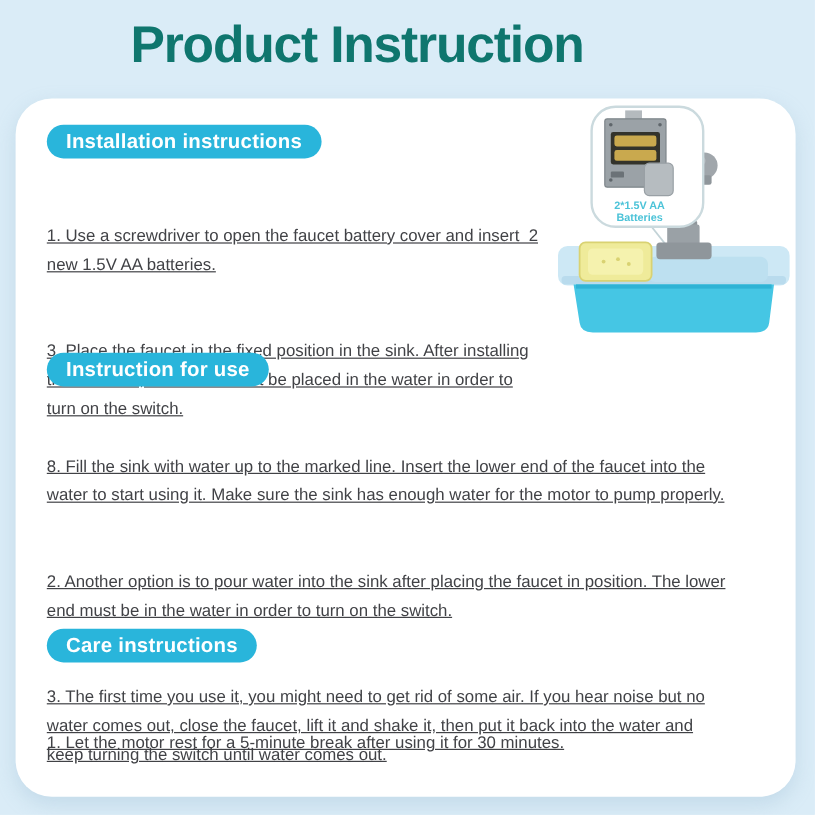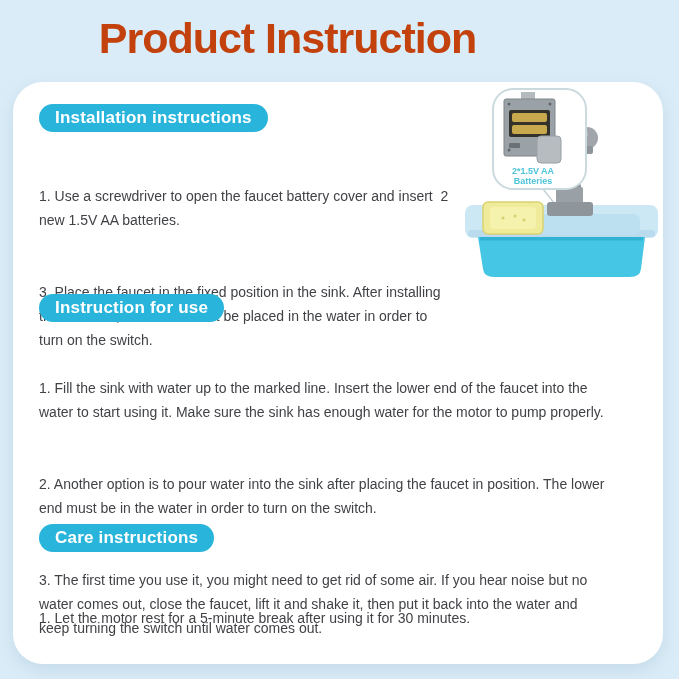--- a/index.html
+++ b/index.html
@@ -11,27 +11,27 @@
     overflow: hidden;
   }
   .page {
     position: absolute;
     left: 0; top: 0;
     width: 679px; height: 679px;
     background: #daecf7;
   }
   .page-title {
     position: absolute;
-    left: 0; top: 14px;
+    left: 10px; top: 14px;
     width: 575px;
     text-align: center;
     font-size: 43px;
     font-weight: 800;
     letter-spacing: -1px;
-    color: #c2410c;
+    color: #0f766e;
   }
   .card {
     position: absolute;
     left: 13px; top: 82px;
     width: 650px; height: 582px;
     background: #ffffff;
     border-radius: 30px;
     box-shadow: 0 6px 16px rgba(140,175,200,0.28);
   }
   .badge {
@@ -56,21 +56,21 @@
     position: absolute;
     left: 26px;
     color: #414246;
     font-size: 14px;
     line-height: 24px;
     white-space: pre-wrap;
   }
   .sec1-text { top: 54px;  width: 470px; }
   .sec2-text { top: 246px; width: 620px; }
   .sec3-text { top: 476px; width: 620px; }
-  .body-text p { margin: 0; white-space: pre-wrap; }
+  .body-text p { margin: 0; white-space: pre-wrap; text-decoration: underline; }
   .illustration {
     position: absolute;
     left: 450px; top: 4px;
     width: 205px; height: 195px;
   }
   .illustration svg { display: block; }
 </style>
 </head>
 <body>
 
@@ -129,21 +129,21 @@
         <rect x="46" y="57" width="11" height="5" rx="1" fill="#6b7277"></rect>
         <rect x="74" y="50" width="24" height="27" rx="4" fill="#b6bcc0" stroke="#99a0a5" stroke-width="1"></rect>
 
         <text x="70" y="88" text-anchor="middle" font-size="9" font-weight="bold" fill="#4cc3d8" font-family="Liberation Sans, sans-serif">2*1.5V AA</text>
         <text x="70" y="98" text-anchor="middle" font-size="9" font-weight="bold" fill="#4cc3d8" font-family="Liberation Sans, sans-serif">Batteries</text>
       </svg>
     </div>
 
     <span class="badge badge-2">Instruction for use</span>
     <div class="body-text sec2-text">
-      <p>1. Fill the sink with water up to the marked line. Insert the lower end of the faucet into the
+      <p>8. Fill the sink with water up to the marked line. Insert the lower end of the faucet into the
 water to start using it. Make sure the sink has enough water for the motor to pump properly.</p>
       <p>2. Another option is to pour water into the sink after placing the faucet in position. The lower
 end must be in the water in order to turn on the switch.</p>
       <p>3. The first time you use it, you might need to get rid of some air. If you hear noise but no
 water comes out, close the faucet, lift it and shake it, then put it back into the water and
 keep turning the switch until water comes out.</p>
       
     </div>
 
     <span class="badge badge-3">Care instructions</span>

